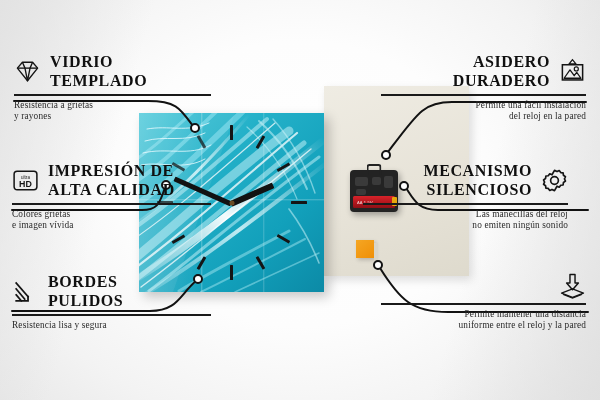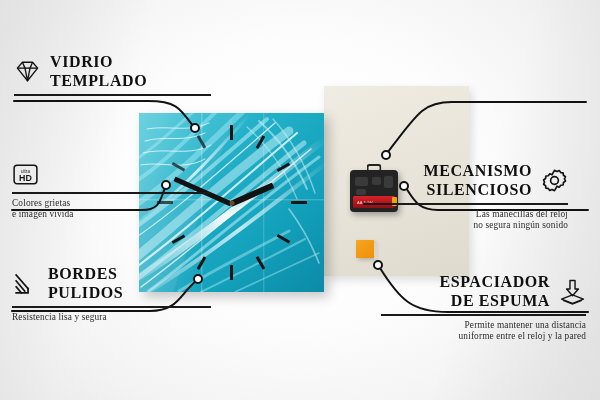--- a/index.html
+++ b/index.html
@@ -236,77 +236,94 @@
         <g fill="none" stroke="#141414" stroke-width="1.6" stroke-linejoin="round">
           <path d="M4 12 L10 5 L22 5 L28 12 L16 27 Z"></path>
           <path d="M4 12 H28"></path>
           <path d="M10 5 L13 12 L16 27 L19 12 L22 5"></path>
         </g>
       </svg>
       <div class="ttl">VIDRIO
 TEMPLADO</div>
     </div>
     <div class="rule" style="width:197px;"></div>
+    <div class="desc">Resistencia a grietas
+y rayones</div>
   </div>
 
   <div class="feature left" style="left:12px;top:161px;">
     <div class="head">
       <svg class="ico" viewBox="0 0 32 32">
         <rect x="2.5" y="5" width="27" height="22" rx="3.5" fill="none" stroke="#141414" stroke-width="1.8"></rect>
         <text x="16" y="14.4" text-anchor="middle" font-family="Liberation Sans, sans-serif" font-size="5.4" fill="#141414">ultra</text>
         <text x="16" y="24" text-anchor="middle" font-family="Liberation Sans, sans-serif" font-weight="bold" font-size="10.5" fill="#141414">HD</text>
       </svg>
+      <div class="ttl">IMPRESIÓN DE
+ALTA CALIDAD</div>
     </div>
     <div class="rule" style="width:199px;"></div>
     <div class="desc">Colores grietas
 e imagen vívida</div>
   </div>
 
-  <div class="feature left" style="left:12px;top:264px;">
+  <div class="feature left" style="left:12px;top:272px;">
     <div class="head">
       <svg class="ico" viewBox="0 0 32 32">
         <g stroke="#141414" stroke-width="2.1" fill="none" stroke-linecap="square">
           <path d="M5 6 L19 22"></path>
           <path d="M5 13 L15 25"></path>
           <path d="M5 20 L11 27"></path>
           <path d="M19 22 L19 27 L5 27"></path>
         </g>
       </svg>
       <div class="ttl">BORDES
 PULIDOS</div>
     </div>
     <div class="rule" style="width:199px;"></div>
     <div class="desc">Resistencia lisa y segura</div>
   </div>
 
+  <div class="feature right" style="left:381px;top:52px;">
+    <div class="head">
+      <svg class="ico" viewBox="0 0 32 32">
+        <path d="M16 2 L12 7 H20 Z" fill="none" stroke="#141414" stroke-width="1.5"></path>
+        <rect x="4" y="8" width="24" height="18" fill="none" stroke="#141414" stroke-width="1.8"></rect>
+        <path d="M6 24 L13 14 L18 21 L21 17 L26 24 Z" fill="none" stroke="#141414" stroke-width="1.5" stroke-linejoin="round"></path>
+        <circle cx="20.5" cy="13" r="2.4" fill="none" stroke="#141414" stroke-width="1.4"></circle>
+      </svg>
+      <div class="ttl">ASIDERO
+DURADERO</div>
+    </div>
+    <div class="rule" style="width:205px;"></div>
+    <div class="desc">Permite una fácil instalación
+del reloj en la pared</div>
+  </div>
 
   <div class="feature right" style="left:363px;top:161px;">
     <div class="head">
       <svg class="ico" viewBox="0 0 32 32">
         <g fill="none" stroke="#141414" stroke-width="2" stroke-linejoin="round">
           <path d="M16 4 l3 1.4 2.6-1.2 1.8 2.4 2.8.3.4 2.9 2.4 1.7-1.2 2.6 1.2 2.6-2.4 1.7-.4 2.9-2.8.3-1.8 2.4-2.6-1.2L16 28l-3-1.4-2.6 1.2-1.8-2.4-2.8-.3-.4-2.9L3 20.5l1.2-2.6L3 15.3l2.4-1.7.4-2.9 2.8-.3 1.8-2.4 2.6 1.2z"></path>
           <circle cx="16" cy="16" r="4.6"></circle>
         </g>
       </svg>
       <div class="ttl">MECANISMO
 SILENCIOSO</div>
     </div>
     <div class="rule" style="width:205px;"></div>
     <div class="desc">Las manecillas del reloj
-no segura ningún sonido</div>
+no emiten ningún sonido</div>
   </div>
 
   <div class="feature right" style="left:381px;top:272px;">
     <div class="head">
       <svg class="ico" viewBox="0 0 32 32">
         <path d="M13 3 h6 v10 h4 l-7 8 -7 -8 h4 z" fill="none" stroke="#141414" stroke-width="1.7" stroke-linejoin="round"></path>
         <path d="M16 20 L29 25 L16 30 L3 25 Z" fill="none" stroke="#141414" stroke-width="1.6" stroke-linejoin="round"></path>
         <path d="M5 26.5 L16 31 L27 26.5" fill="none" stroke="#141414" stroke-width="1.4"></path>
       </svg>
-      <div class="ttl">ESPACIADOR
-DE ESPUMA</div>
     </div>
     <div class="rule" style="width:205px;"></div>
     <div class="desc">Permite mantener una distancia
 uniforme entre el reloj y la pared</div>
   </div>
 
 </div>
 
 </body></html>

